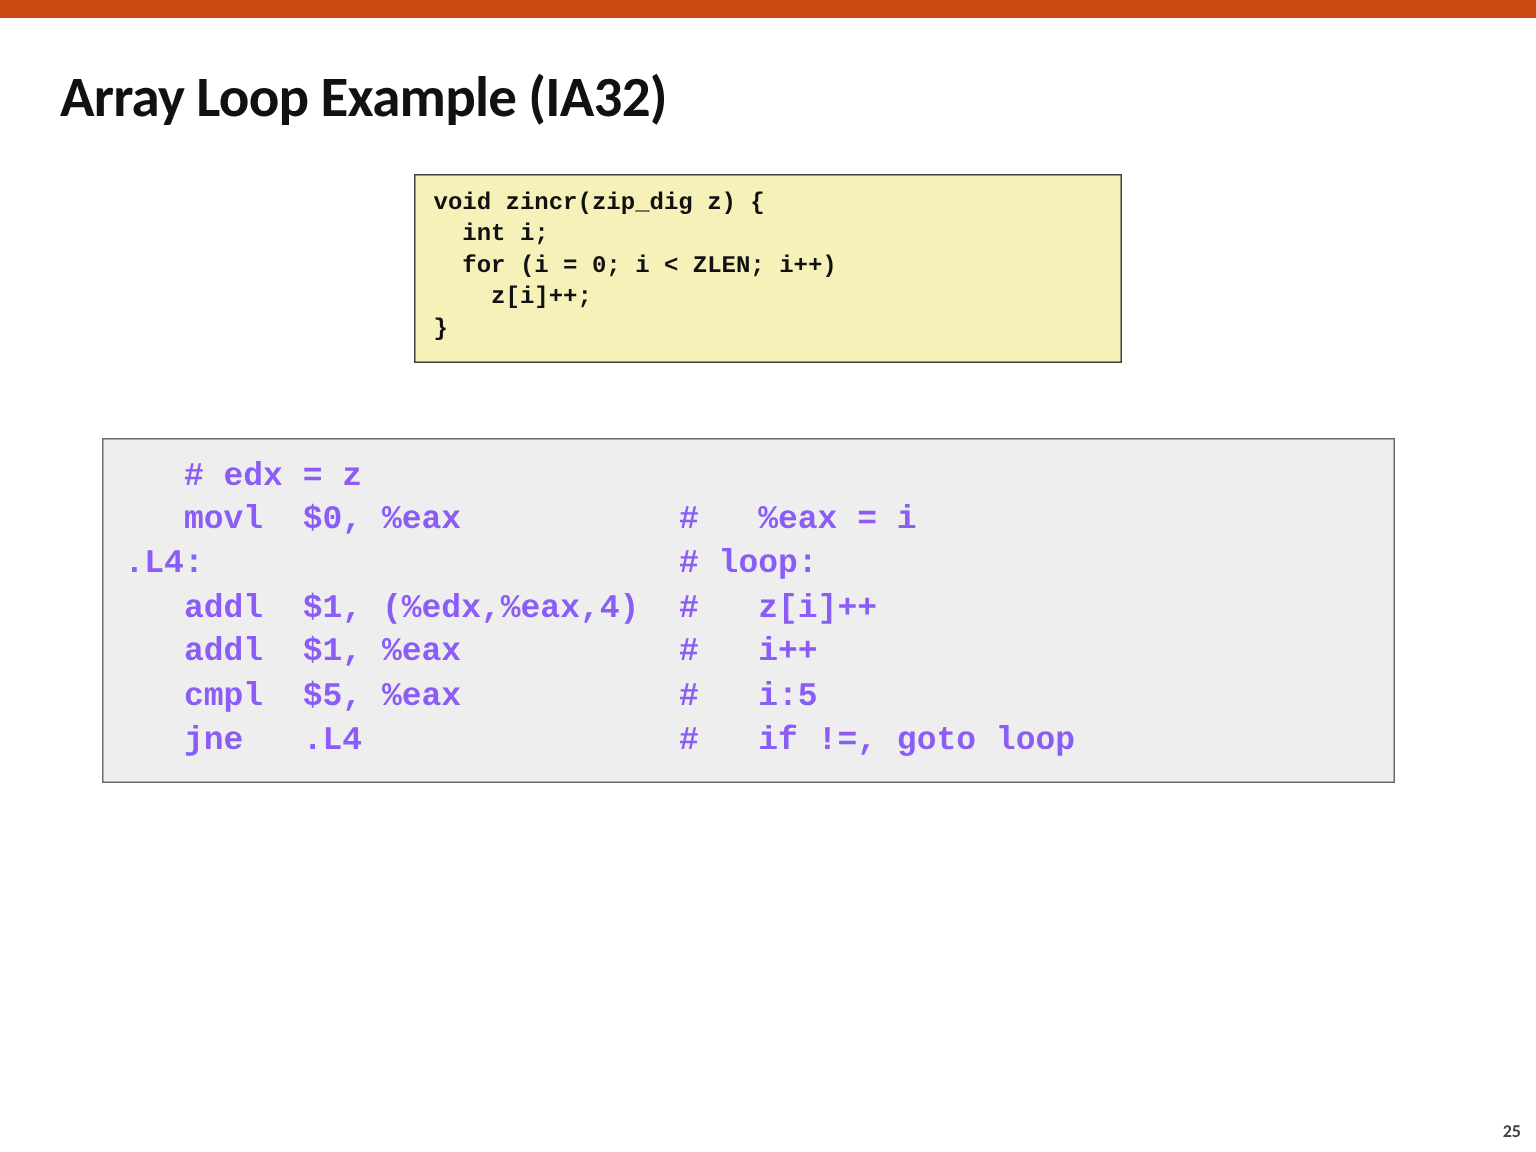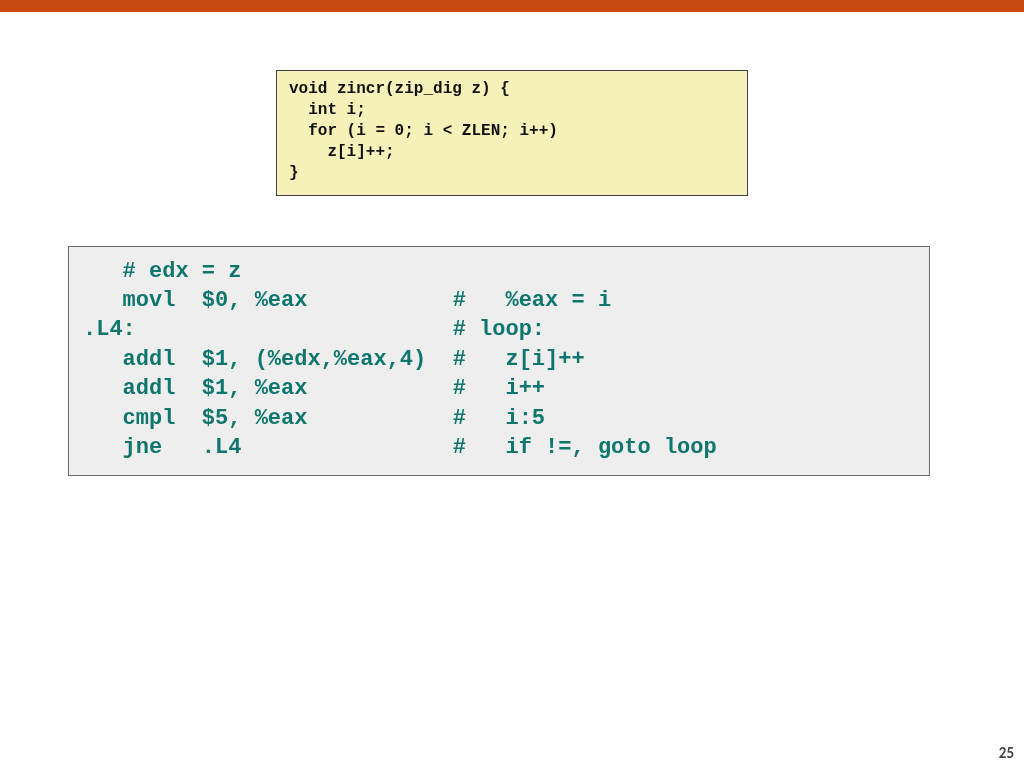--- a/index.html
+++ b/index.html
@@ -24,38 +24,39 @@
     margin: 50px auto 0 28px;
     width: 862px;
     background: #eeeeee;
     border: 1.2px solid #6a6a6a;
     padding: 10px 14px 12px 14px;
     font-family: "Courier New", Courier, monospace;
     font-size: 22px;
     font-weight: 700;
     line-height: 1.34;
     white-space: pre;
-    color: #0f766e;
+    color: #8b5cf6;
   }
   .page-num {
     position: absolute;
     right: 10px;
     bottom: 6px;
-    font-size: 15px;
+    font-size: 12px;
     font-weight: 700;
     color: #444;
     text-align: right;
   }
 </style>
 </head>
 <body>
 
 <div class="top-bar"></div>
 
 <div class="slide">
+  <h1 class="title">Array Loop Example (IA32)</h1>
 
   <div class="c-box">void zincr(zip_dig z) {
   int i;
   for (i = 0; i &lt; ZLEN; i++)
     z[i]++;
 }</div>
 
   <div class="asm-box">   # edx = z
    movl  $0, %eax           #   %eax = i
 .L4:                        # loop:

